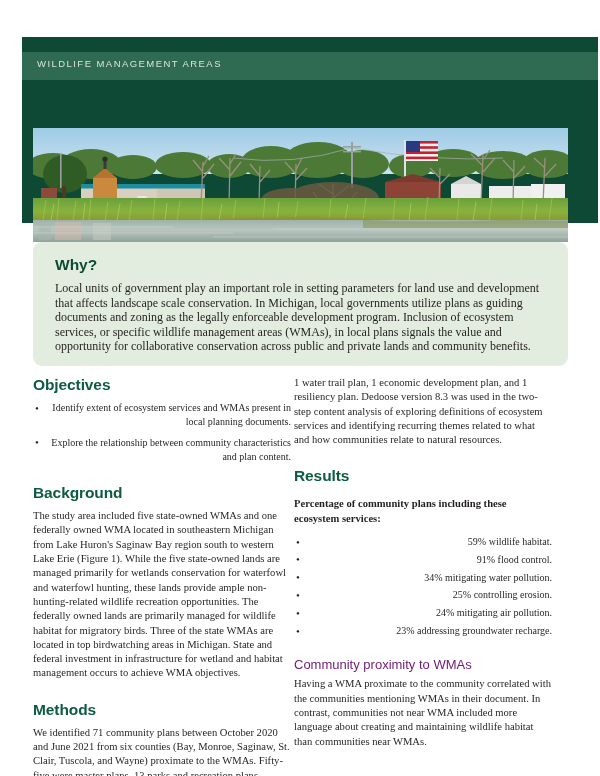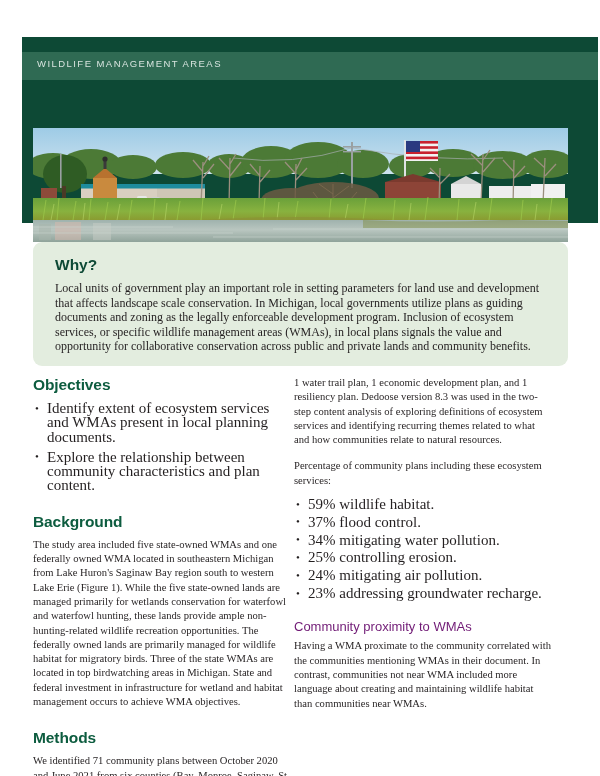--- a/index.html
+++ b/index.html
@@ -130,36 +130,37 @@
     line-height: 14.3px;
     margin: 0 0 9px 0;
     color: #231f20;
   }
   p.body-text:last-child { margin-bottom: 0; }
 
   p.lead-bold {
     font-size: 10.6px;
     line-height: 14.3px;
     margin: 12px 0 9px 0;
-    font-weight: normal;
+    font-weight: bold;
     color: #231f20;
   }
 
   ul.bullets {
     list-style: none;
     margin: 0 0 4px 0;
     padding: 0;
   }
   ul.bullets li {
     position: relative;
     padding-left: 14px;
-    font-size: 15px;
+    font-size: 10px;
     line-height: 14.3px;
     margin-bottom: 6px;
     color: #231f20;
+    text-align: right;
   }
   ul.bullets li:before {
     content: "\2022";
     position: absolute;
     left: 2px;
     top: -0.5px;
     font-size: 11px;
     color: #231f20;
   }
   ul.bullets.tight li { margin-bottom: 3.5px; }
@@ -317,24 +318,25 @@
 
   <h2 class="sec-head spaced">Methods</h2>
   <p class="body-text">We identified 71 community plans between October 2020 and June 2021 from six counties (Bay, Monroe, Saginaw, St. Clair, Tuscola, and Wayne) proximate to the WMAs. Fifty-five were master plans, 13 parks and recreation plans,</p>
 
 </div>
 
 <div class="col col-right">
 
   <p class="body-text">1 water trail plan, 1 economic development plan, and 1 resiliency plan. Dedoose version 8.3 was used in the two-step content analysis of exploring definitions of ecosystem services and identifying recurring themes related to what and how communities relate to natural resources.</p>
 
+  <h2 class="sec-head spaced">Results</h2>
   <p class="lead-bold">Percentage of community plans including these ecosystem services:</p>
   <ul class="bullets tight">
     <li>59% wildlife habitat.</li>
-    <li>37% flood control.</li>
+    <li>91% flood control.</li>
     <li>34% mitigating water pollution.</li>
     <li>25% controlling erosion.</li>
     <li>24% mitigating air pollution.</li>
     <li>23% addressing groundwater recharge.</li>
   </ul>
 
   <h3 class="sub-head">Community proximity to WMAs</h3>
   <p class="body-text">Having a WMA proximate to the community correlated with the communities mentioning WMAs in their document. In contrast, communities not near WMA included more language about creating and maintaining wildlife habitat than communities near WMAs.</p>
 
 </div>

